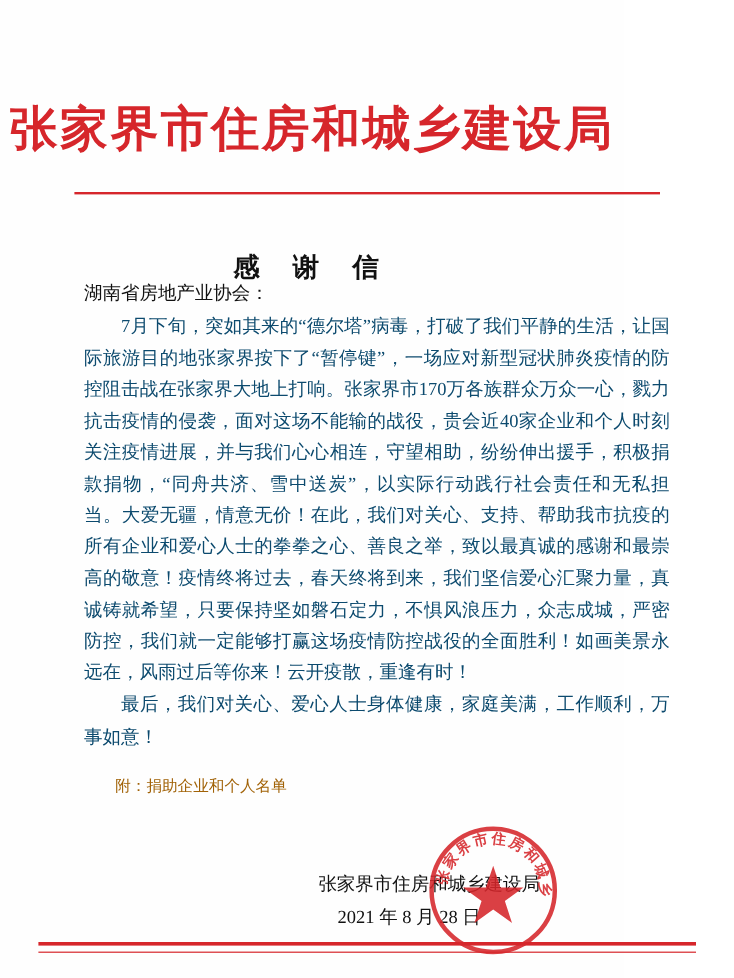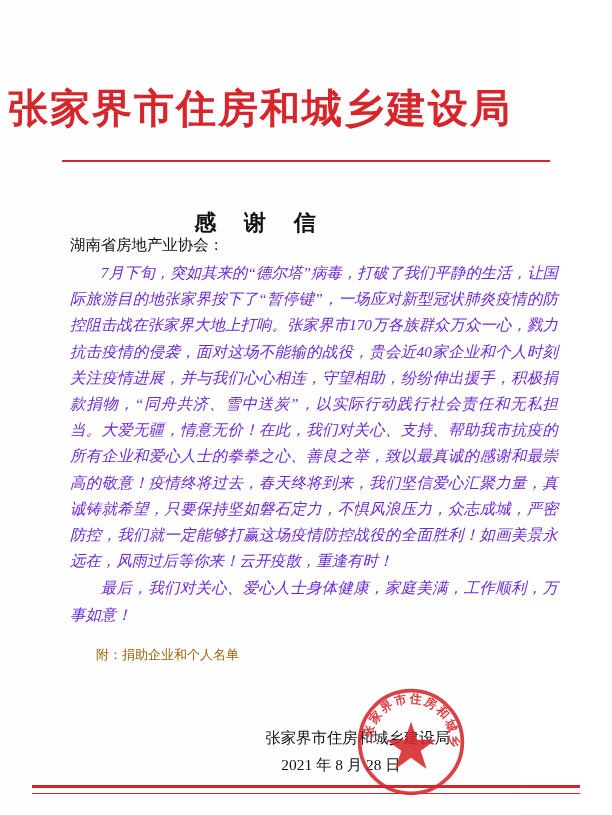--- a/index.html
+++ b/index.html
@@ -73,24 +73,23 @@
     font-size: 15.4px;
     line-height: 26px;
     color: #111;
     margin-bottom: 2px;
   }
   .para {
     font-size: 15.4px;
     line-height: 26.2px;
     text-align: justify;
     text-justify: inter-ideograph;
-    color: #6d28d9;
+    color: #0c4a6e;
     text-indent: 2em;
     margin: 0 0 1px 0;
-    font-style: italic;
   }
   .attachment {
     font-size: 13px;
     line-height: 26px;
     color: #a16207;
     text-indent: 2em;
     margin-top: 14px;
   }
 
   

